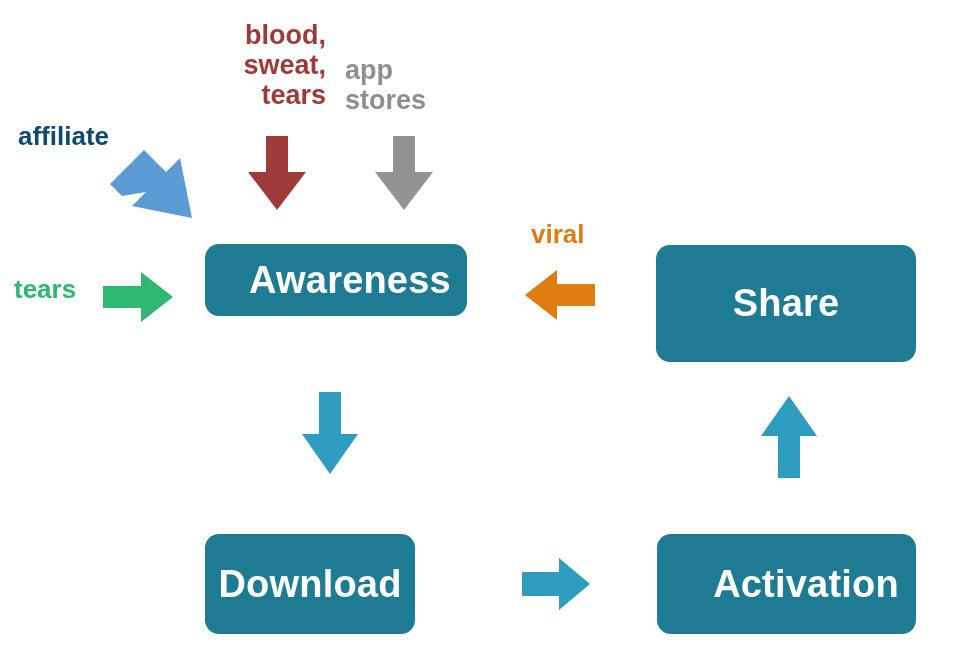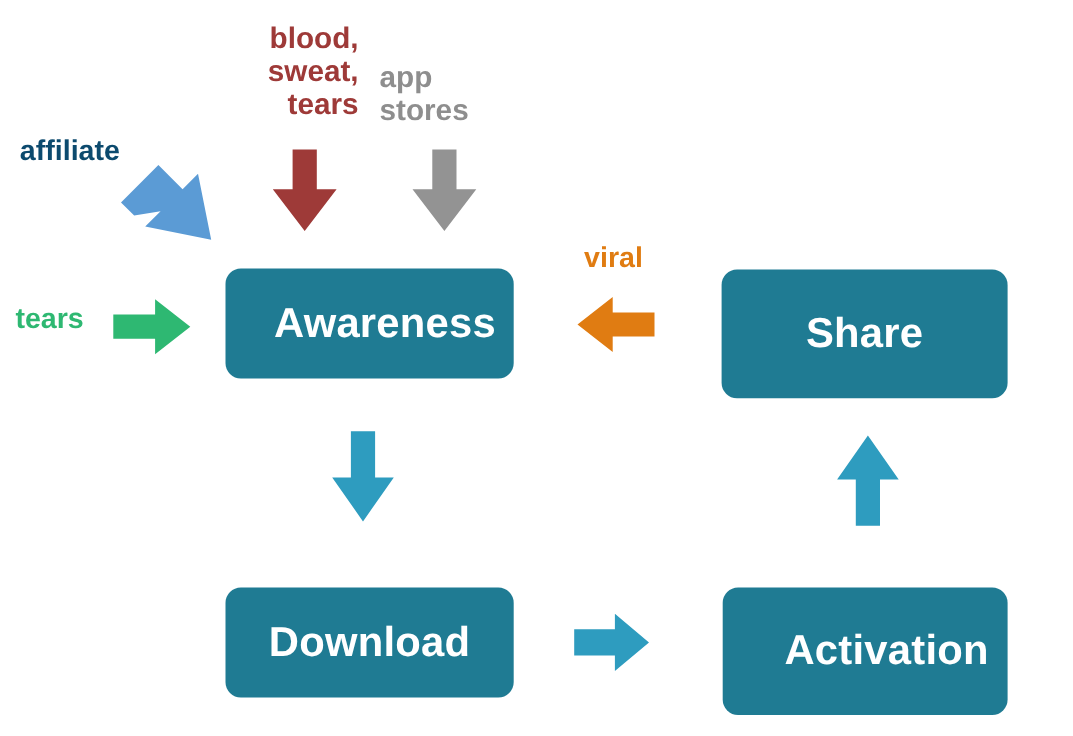--- a/index.html
+++ b/index.html
@@ -34,24 +34,24 @@
     position: absolute;
     font-weight: bold;
     line-height: 1.12;
     white-space: pre-line;
   }
   .arrow {
     position: absolute;
   }
   .arrow svg { display: block; overflow: visible; }
 
-  #node-awareness { left: 205px; top: 244px; width: 262px; height: 100px; padding-left: 28px; }
+  #node-awareness { left: 205px; top: 244px; width: 262px; height: 72px; padding-left: 28px; }
   #node-share     { left: 656px; top: 245px; width: 260px; height: 117px;  }
-  #node-download  { left: 205px; top: 534px; width: 262px; height: 100px; }
-  #node-activation{ left: 657px; top: 534px; width: 259px; height: 116px; padding-left: 39px; }
+  #node-download  { left: 205px; top: 534px; width: 210px; height: 100px; }
+  #node-activation{ left: 657px; top: 534px; width: 259px; height: 100px; padding-left: 39px; }
 
   #label-affiliate { left: 18px;  top: 122px; font-size: 26px; color: #0c4a6e; }
   #label-bst       { left: 206px; top: 20px;  font-size: 27px; color: #9E3A38; text-align: right; width: 120px; }
   #label-appstores { left: 345px; top: 55px;  font-size: 27px; color: #8E8E8E; text-align: left; width: 110px; }
   #label-paid      { left: 14px;  top: 275px; font-size: 26px; color: #2EB872; }
   #label-viral     { left: 531px; top: 220px; font-size: 26px; color: #E07C12; }
 
   #arrow-affiliate { left: 108px; top: 148px; }
   #arrow-bst       { left: 246px; top: 136px; }
   #arrow-appstores { left: 373px; top: 136px; }

